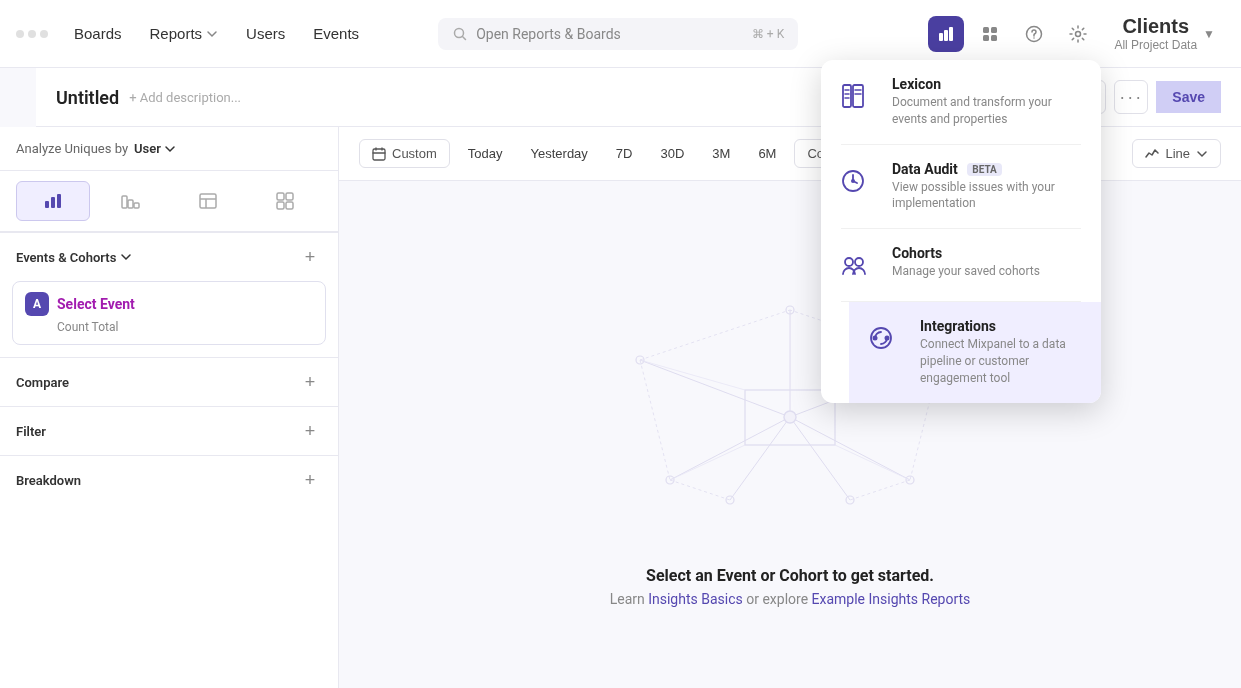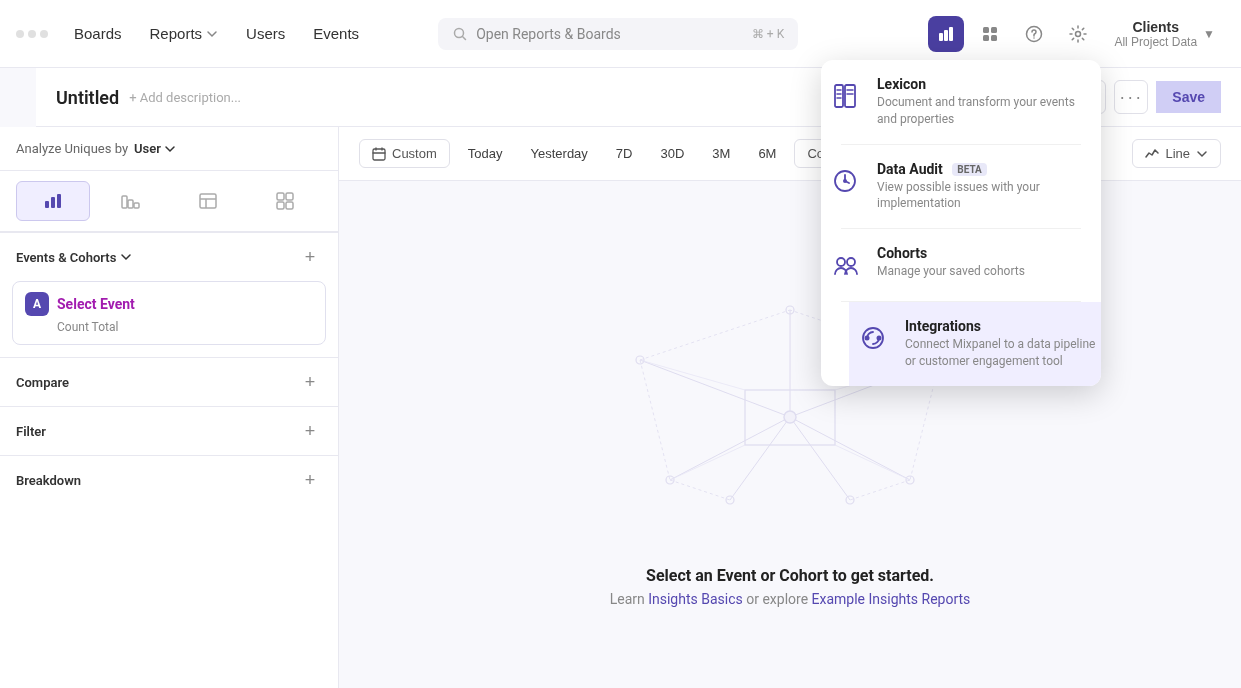--- a/index.html
+++ b/index.html
@@ -26,21 +26,21 @@
     .nav-right { display: flex; align-items: center; gap: 8px; margin-left: auto; }
     .nav-icon-btn {
       width: 36px; height: 36px; border-radius: 8px; display: flex; align-items: center; justify-content: center;
       cursor: pointer; background: none; border: none; color: #555; font-size: 18px;
     }
     .nav-icon-btn.active { background: #4a3fa0; color: white; }
     .client-btn {
       display: flex; align-items: center; gap: 6px; padding: 6px 10px; border-radius: 8px;
       cursor: pointer; background: none; border: none;
     }
-    .client-name { font-size: 14px; font-weight: 600; color: #333; }
+    .client-name { font-size: 20px; font-weight: 600; color: #333; }
     .client-sub { font-size: 12px; color: #888; }
     .client-chevron { color: #888; font-size: 12px; }
 
     
     .page { display: flex; flex-direction: column; height: calc(100vh - 60px); }
     .page-header { display: flex; align-items: center; padding: 12px 20px; background: #fff; border-bottom: 1px solid #e8e8f0; gap: 10px; margin-left: 36px; }
     .page-title-text { font-size: 18px; font-weight: 600; color: #222; }
     .page-add-desc { font-size: 13px; color: #aaa; cursor: pointer; }
     .page-actions { margin-left: auto; display: flex; align-items: center; gap: 8px; }
     .btn-icon { width: 34px; height: 34px; border: 1px solid #e0e0e8; border-radius: 6px; display: flex; align-items: center; justify-content: center; cursor: pointer; background: #fff; color: #555; }
@@ -86,21 +86,21 @@
 
     .chart-message { text-align: center; margin-top: 16px; }
     .chart-message h3 { font-size: 16px; font-weight: 700; color: #222; }
     .chart-message p { font-size: 14px; color: #888; margin-top: 6px; }
     .chart-message a { color: #5548b0; text-decoration: none; }
     .dropdown-menu {
       position: fixed; top: 60px; right: 140px; width: 280px;
       background: #fff; border-radius: 12px; box-shadow: 0 8px 32px rgba(0,0,0,0.18);
       z-index: 200; overflow: hidden;
     }
-    .menu-item { display: flex; align-items: flex-start; gap: 12px; padding: 16px 4px; cursor: pointer; transition: background 0.1s; }
+    .menu-item { display: flex; align-items: flex-start; gap: 19px; padding: 16px 12px; cursor: pointer; transition: background 0.1s; }
     .menu-item.highlighted { background: #f0eeff; margin-left: 28px; }
     .menu-icon { width: 40px; height: 40px; border-radius: 8px; display: flex; align-items: center; justify-content: center; flex-shrink: 0; }
     .menu-icon svg { width: 28px; height: 28px; }
     .menu-text-group { display: flex; flex-direction: column; gap: 2px; }
     .menu-title { font-size: 14px; font-weight: 700; color: #222; }
     .menu-desc { font-size: 12px; color: #888; line-height: 1.4; }
     .beta-badge { display: inline-block; background: #e8e8f8; color: #666; font-size: 10px; font-weight: 700; border-radius: 4px; padding: 1px 5px; margin-left: 6px; vertical-align: middle; }
     .menu-divider { height: 1px; background: #f0f0f0; margin: 0 20px; }
   </style>
 </head>

